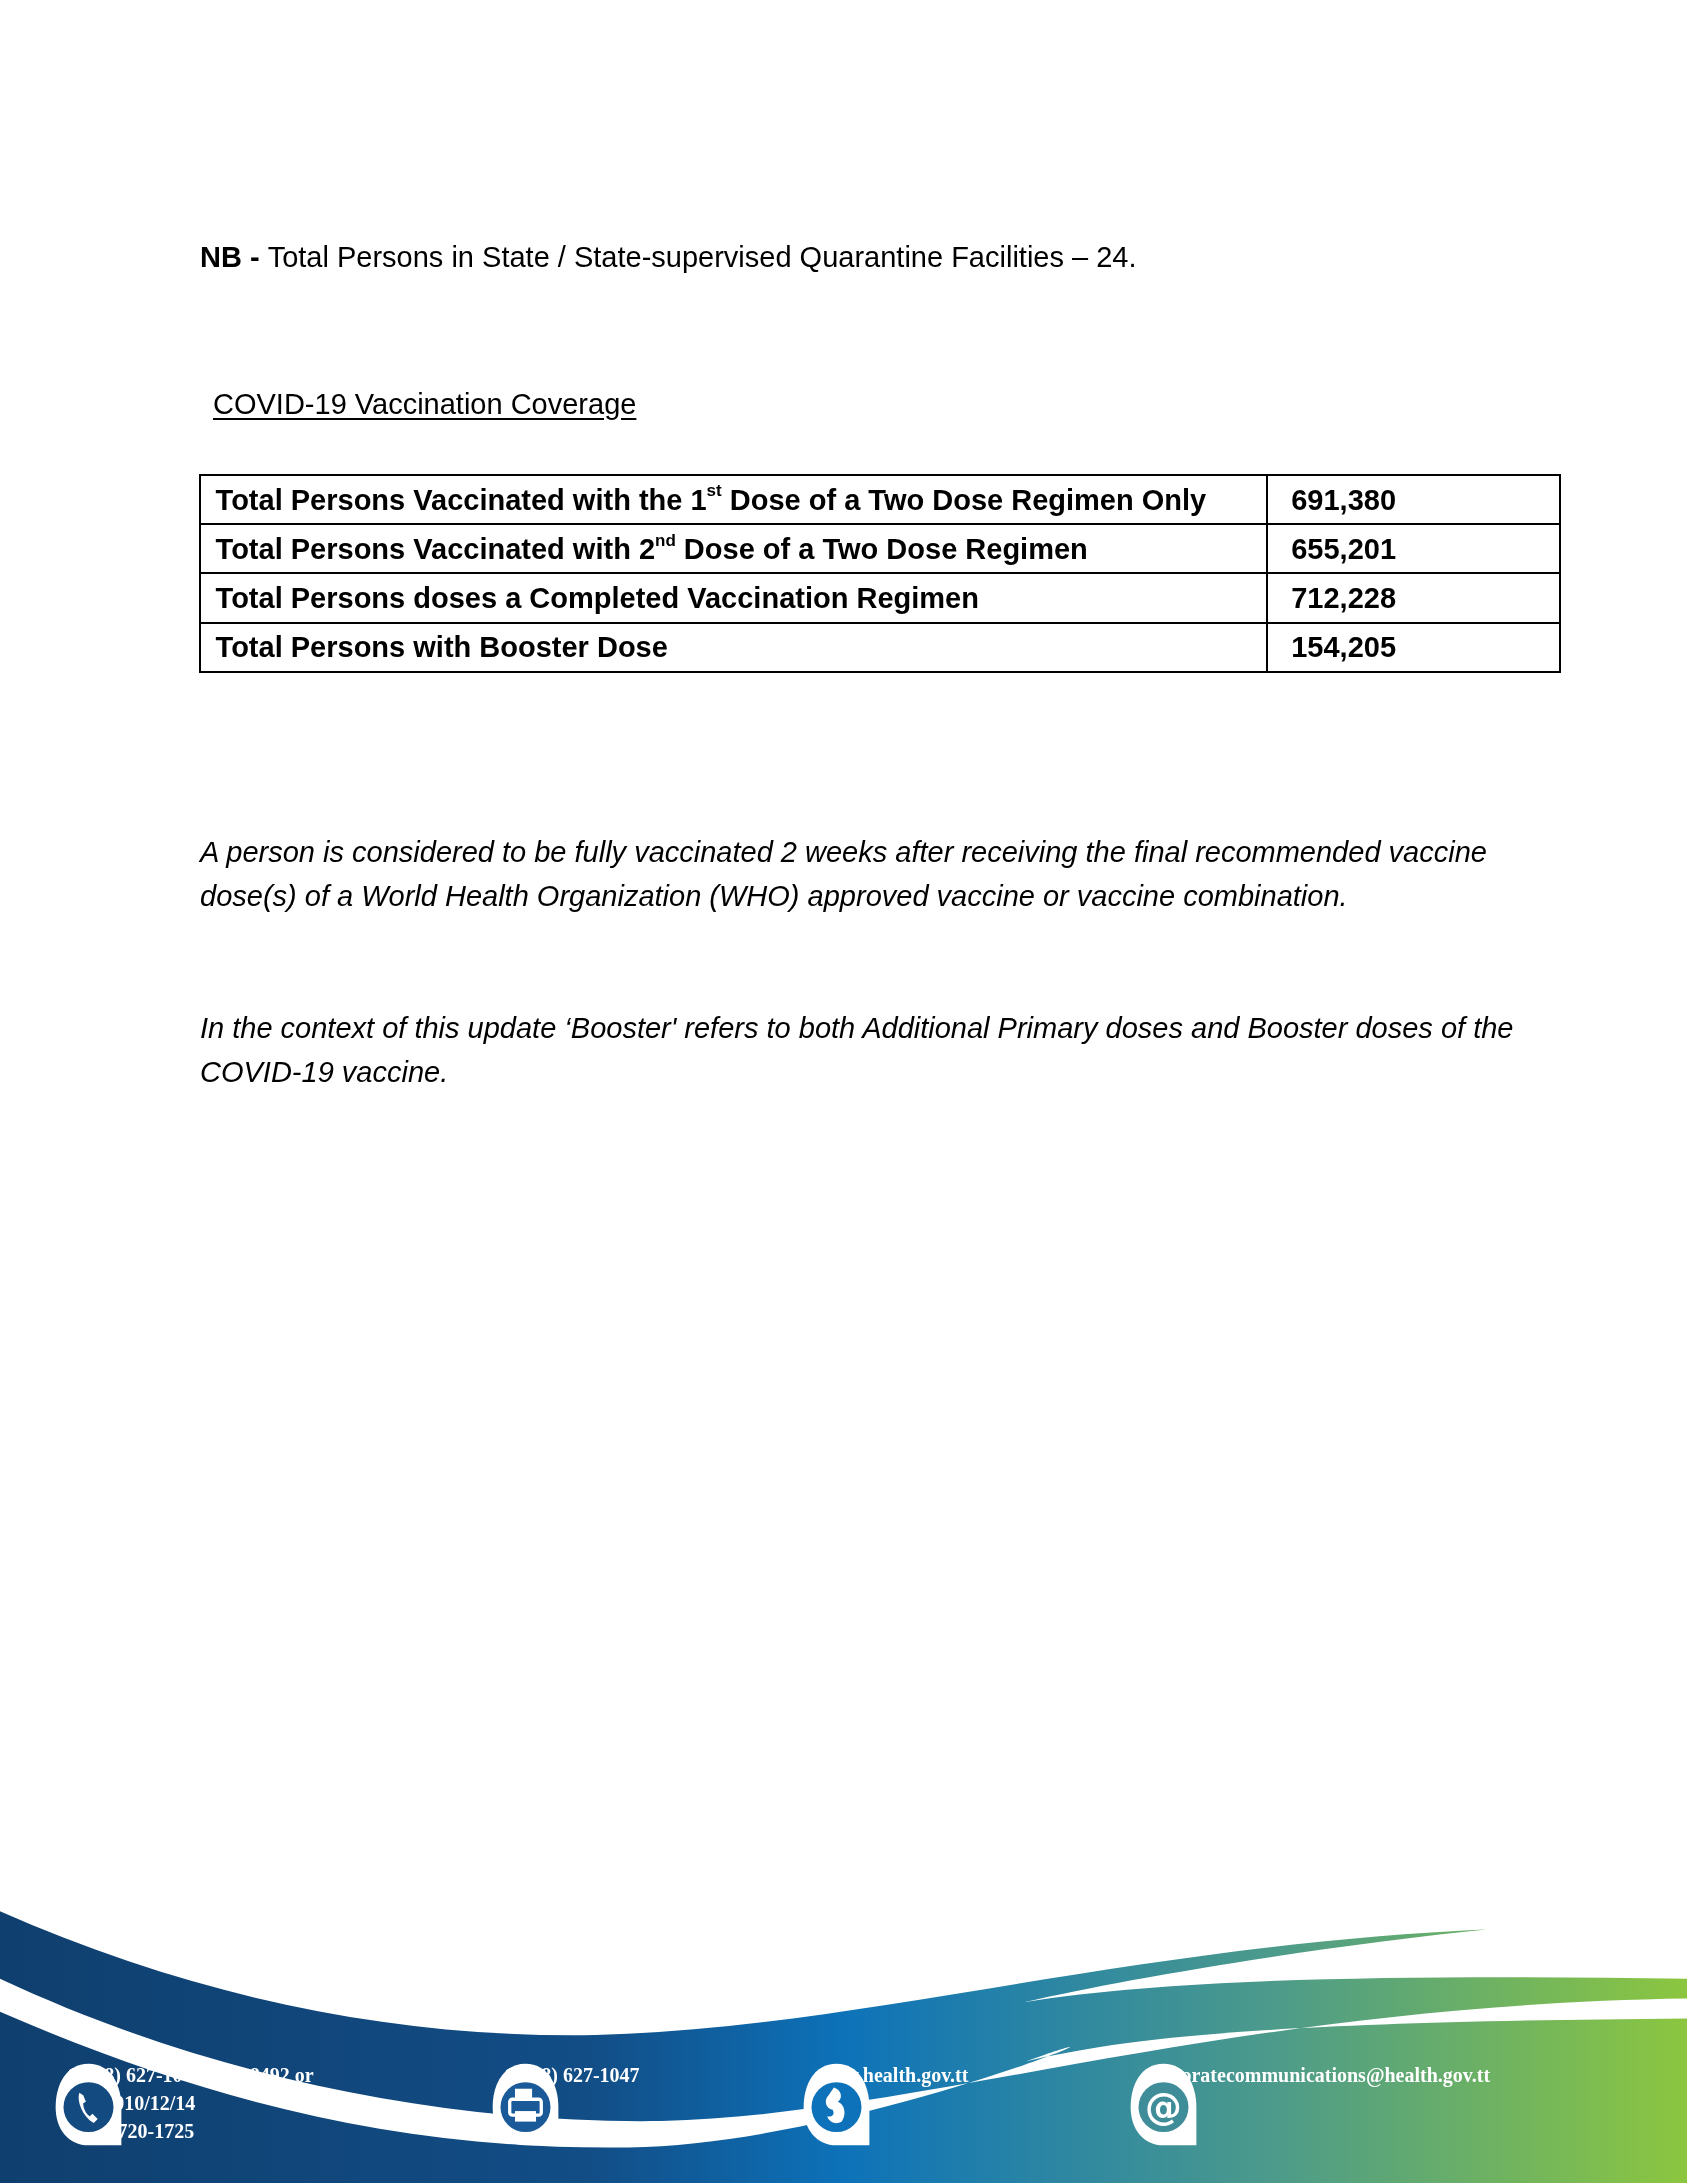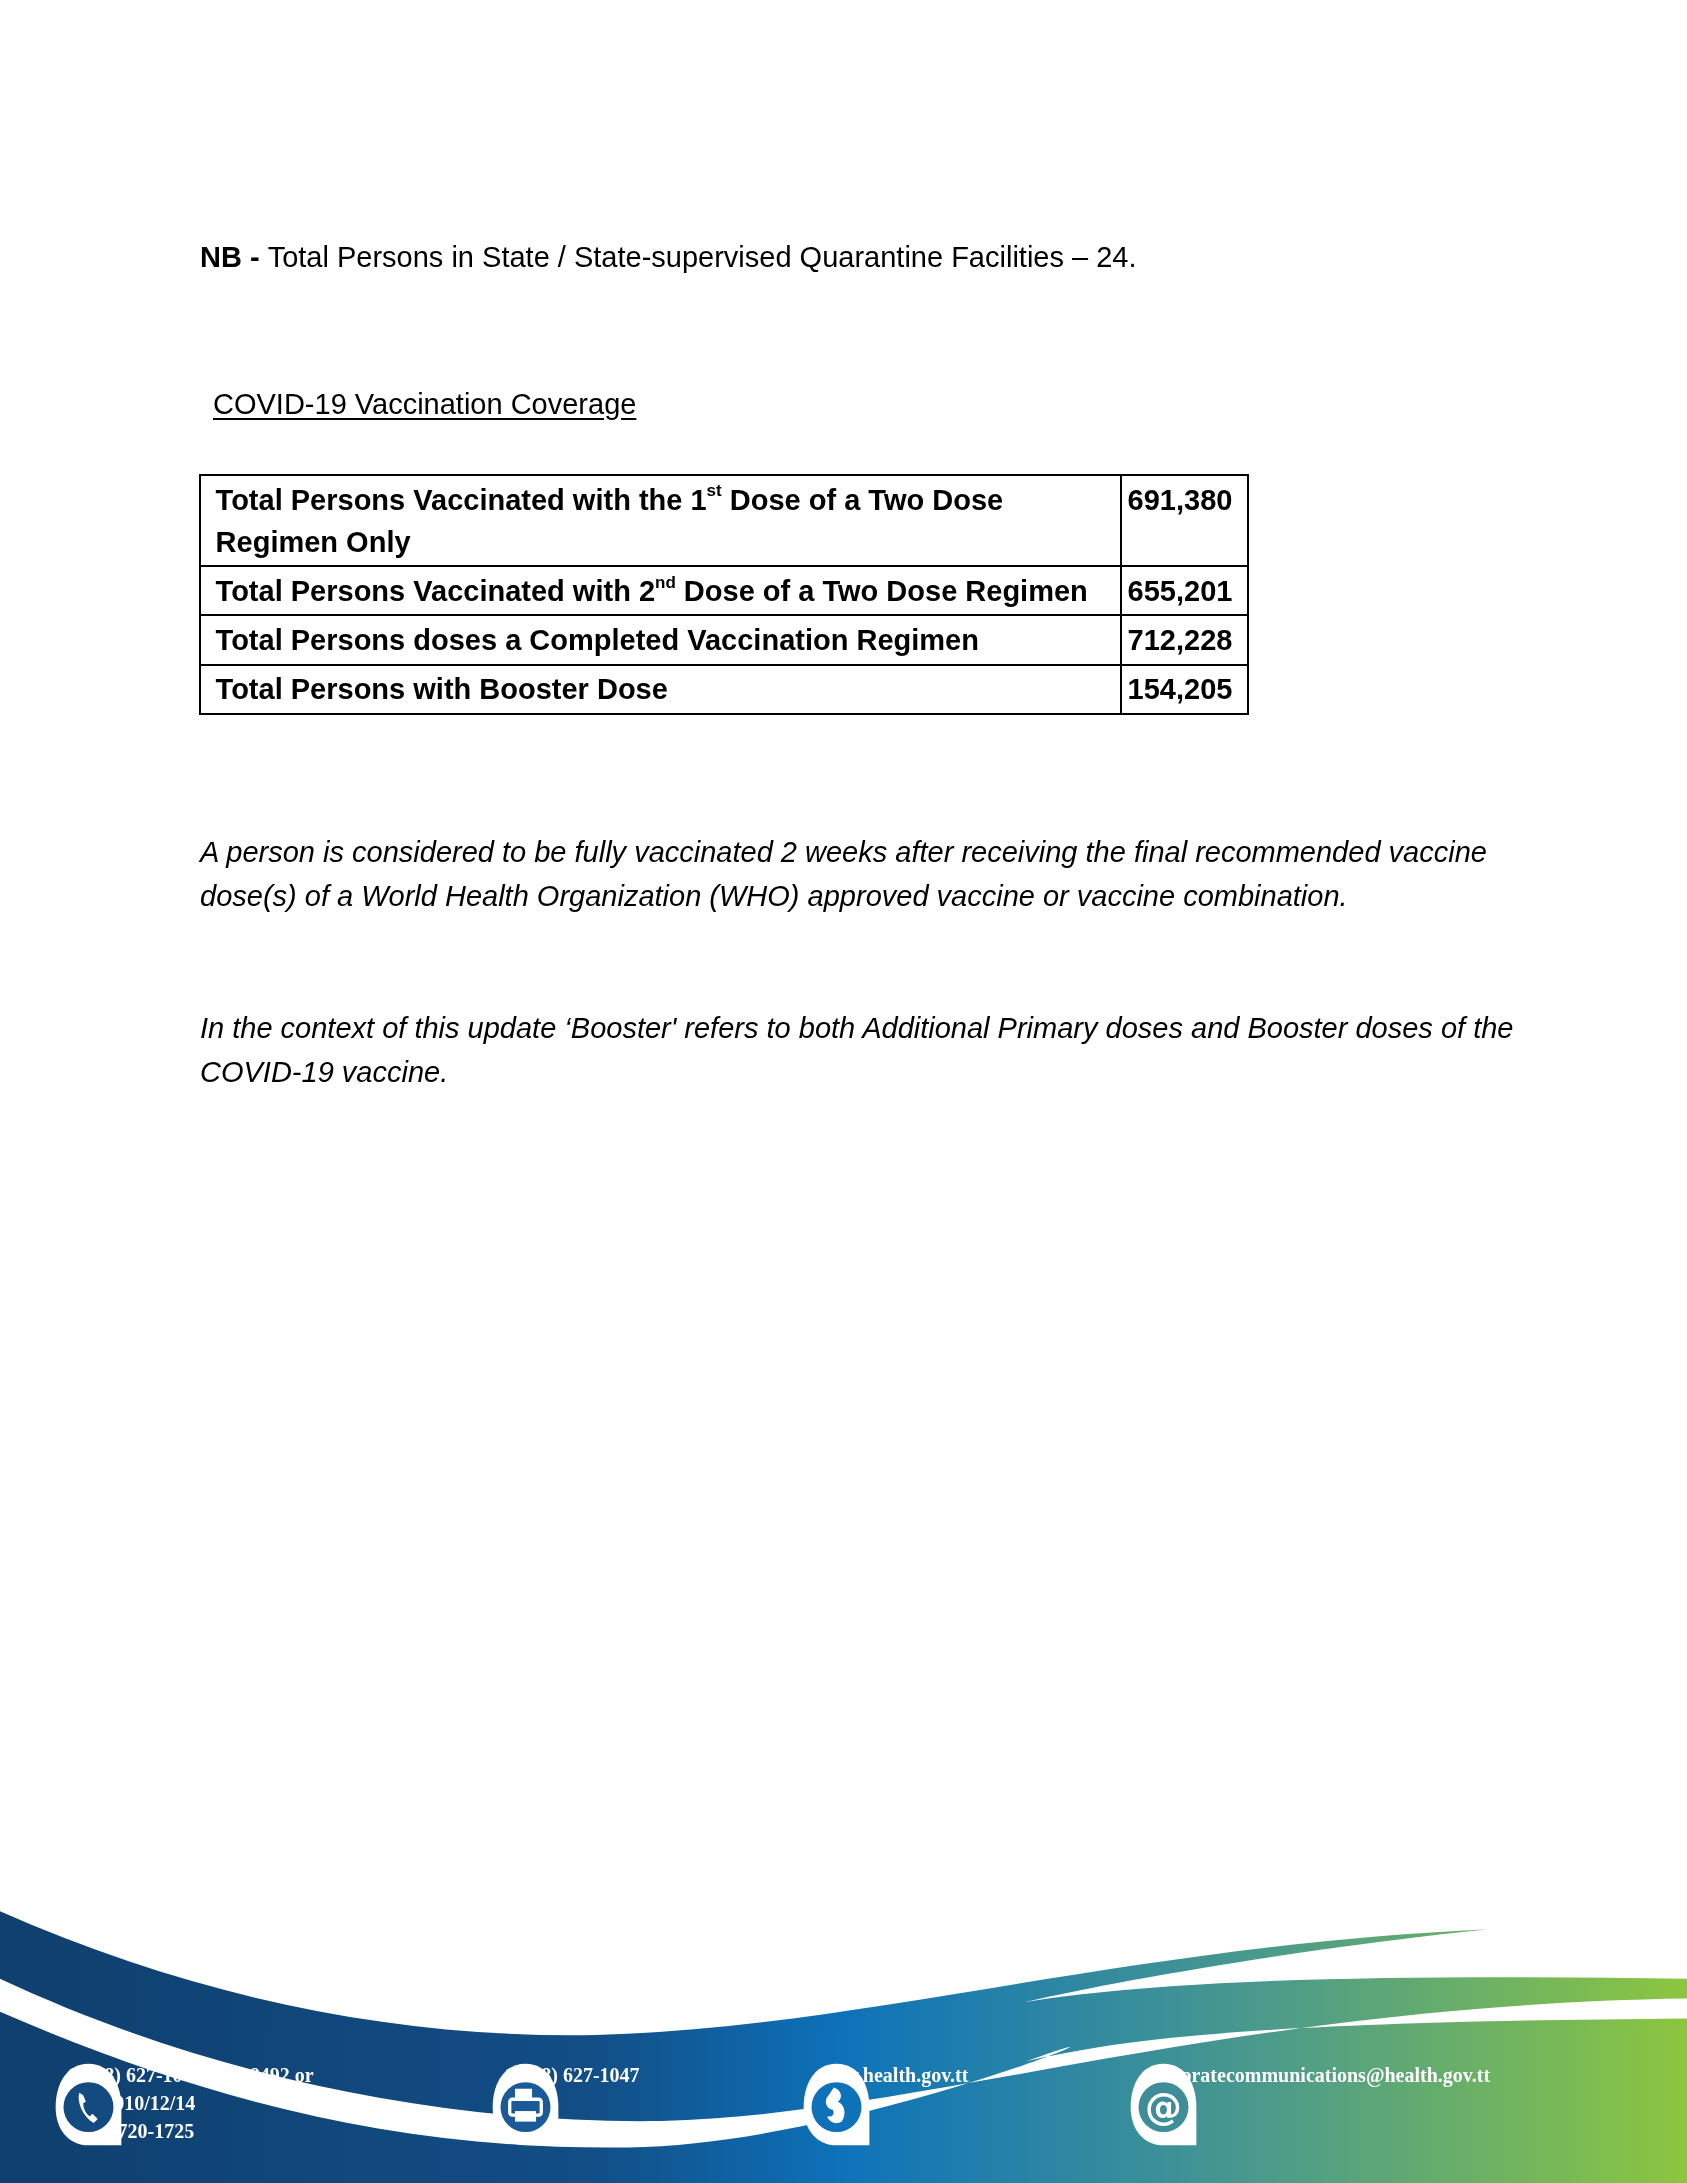--- a/index.html
+++ b/index.html
@@ -13,29 +13,29 @@
     font-size: 29px; line-height: 37px; white-space: nowrap;
   }
   .nb b { font-weight: bold; }
   .section-title {
     position: absolute; left: 200px; top: 386px;
     font-size: 29px; line-height: 37px; text-decoration: underline;
     text-underline-offset: 4px; white-space: nowrap; margin-left: 13px;
   }
   table.cov {
     position: absolute; left: 199px; top: 474px;
-    width: 1050px; border-collapse: collapse;
+    width: 1362px; border-collapse: collapse;
     font-weight: bold; font-size: 29px;
   }
   table.cov td {
     border: 2px solid #000; vertical-align: top;
     padding: 2.6px 14.6px 2.6px 14.6px; line-height: 42px;
   }
   table.cov td.label { width: 1036px; }
-  table.cov td.val { padding-left: 6px; }
+  table.cov td.val { padding-left: 23px; }
   table.cov sup { font-size: 17px; line-height: 0; position: relative; top: -2.6px; }
   .para {
     position: absolute; left: 200px; width: 1376px;
     font-size: 29px; line-height: 44px; font-style: italic;
   }
   .p1 { top: 830px; }
   .p2 { top: 1006px; }
 
   .footer { position: absolute; left: 0; top: 1886px; width: 1687px; height: 298px; }
   .footer svg { position: absolute; left: 0; top: 0; }

